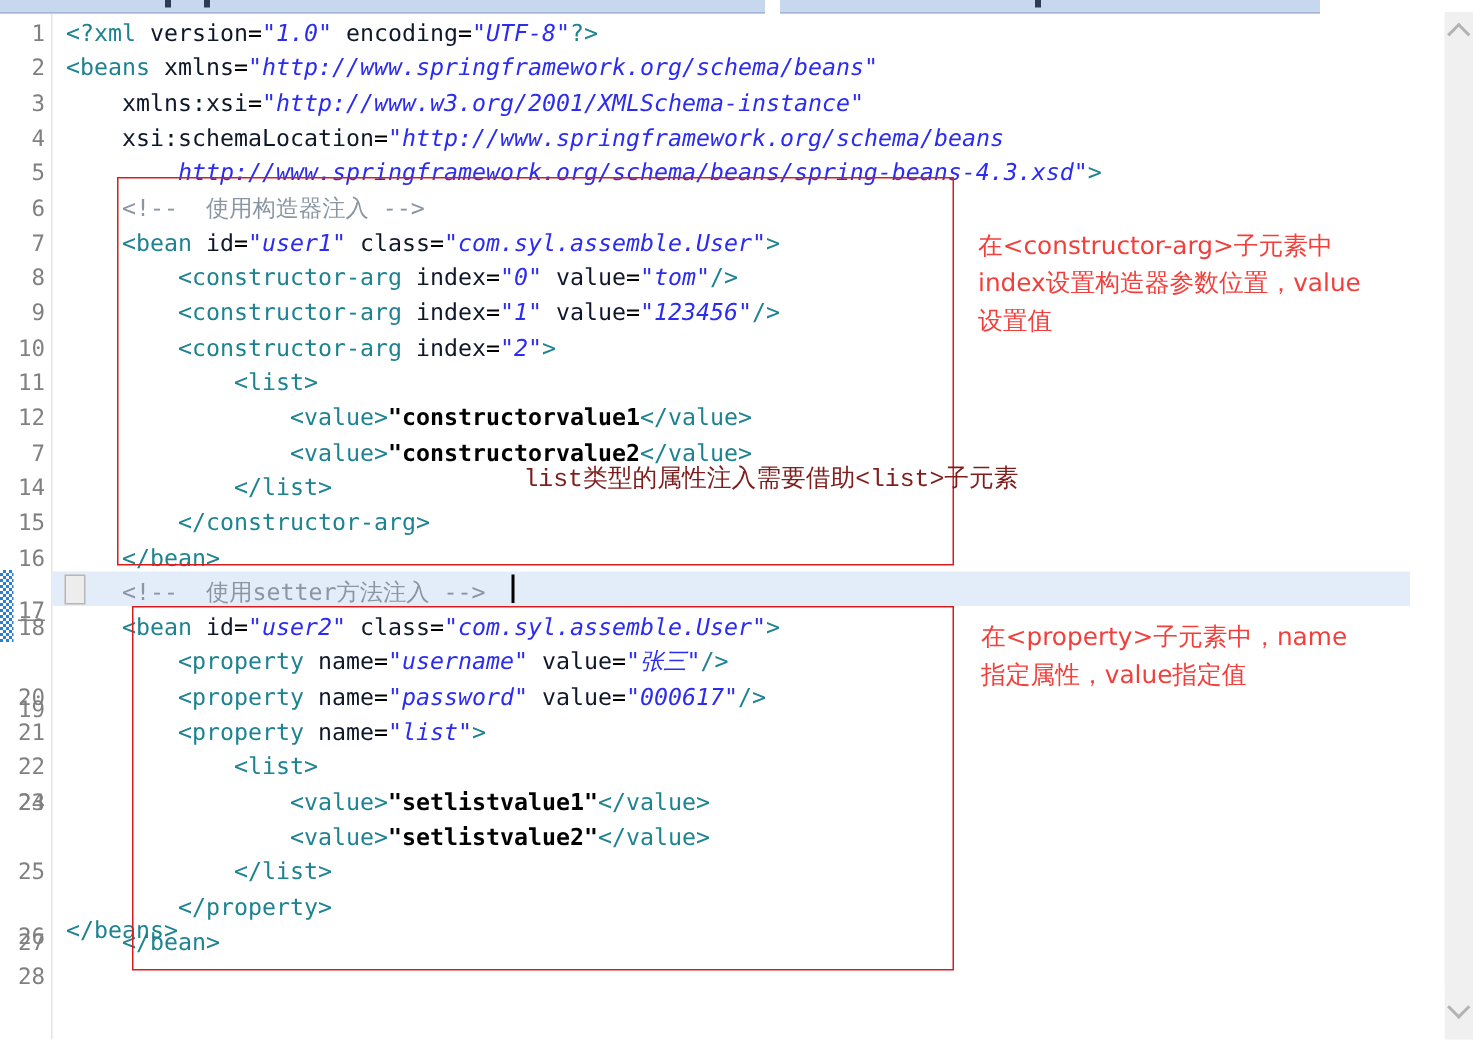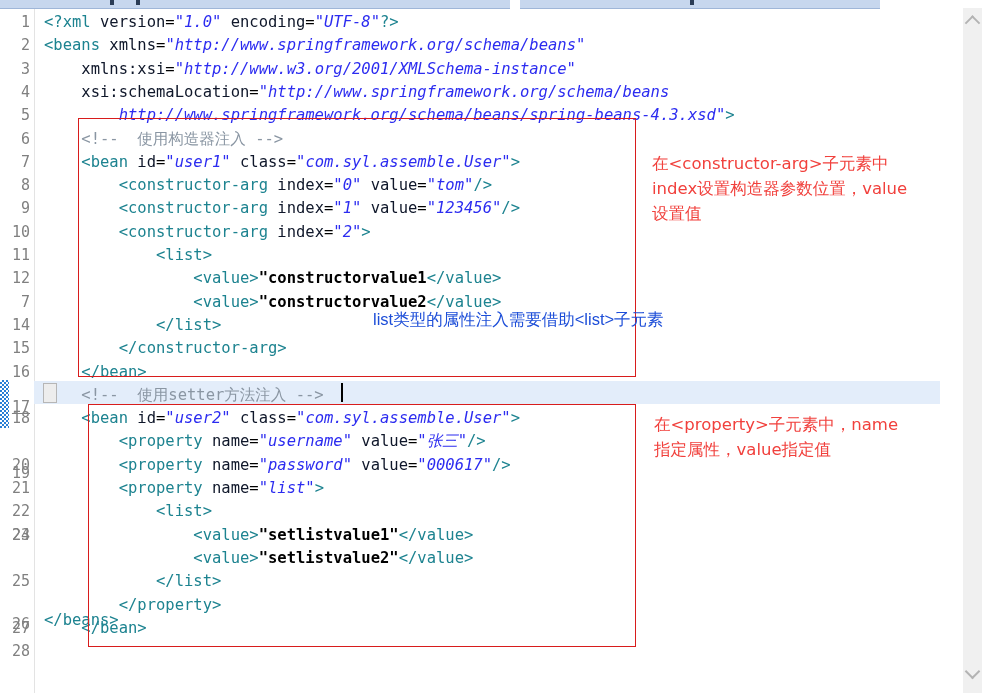--- a/index.html
+++ b/index.html
@@ -169,27 +169,26 @@
     font-size: 16.5px;
     line-height: 25px;
     z-index: 7;
     white-space: pre-line;
   }
   #annotation-constructor { left: 652px; top: 143px; width: 320px; }
   #annotation-setter      { left: 654px; top: 404px; width: 320px; }
   #annotation-inline-list {
     position: absolute;
     left: 349px; top: 300px;
-    color: #1d4ed8;
-    font-family: Liberation Sans, sans-serif;
+    color: #7f1d1d;
+    font-family: Liberation Mono, monospace;
     font-size: 16.5px;
     line-height: 23.3px;
     z-index: 7;
     white-space: pre;
-    margin-left: 24px;
   }
 
   
   #scrollbar {
     position: absolute;
     right: 0; top: 8px;
     width: 19px;
     height: 685px;
     background: #f0f0f0;
     z-index: 30;

